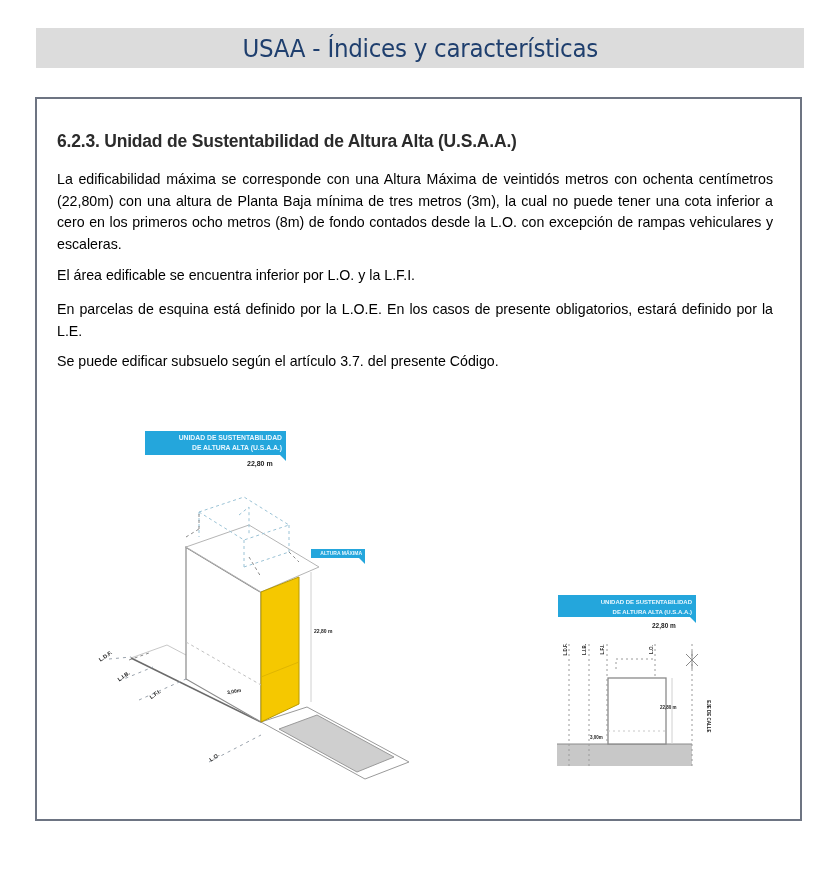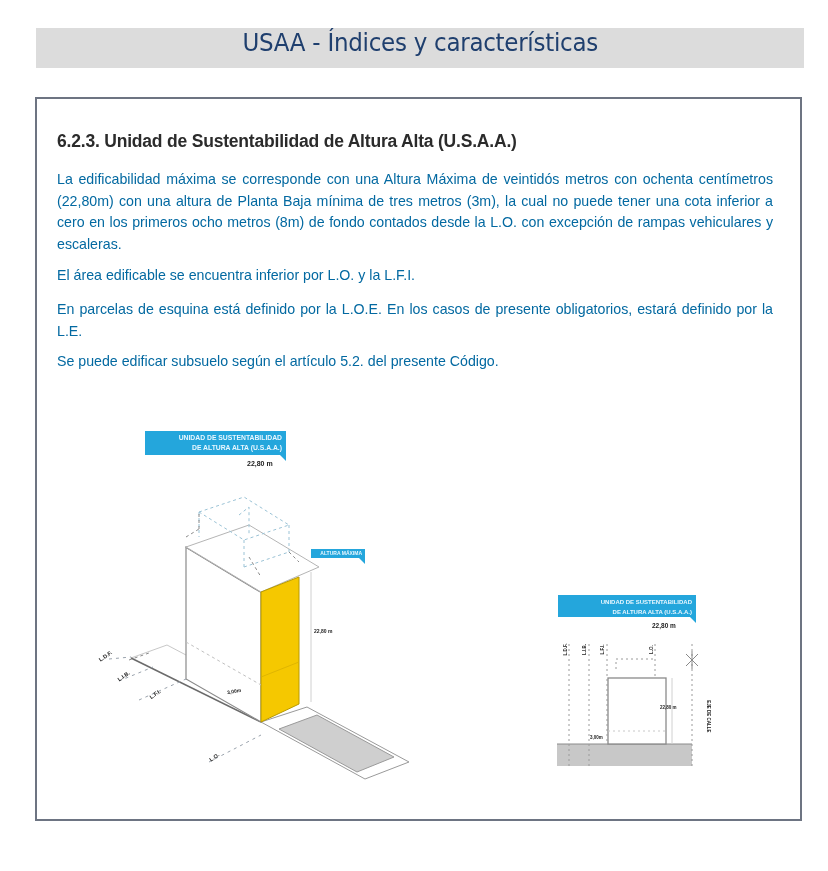--- a/index.html
+++ b/index.html
@@ -2,37 +2,37 @@
 <html><head>
   <meta charset="utf-8">
   <style>
     html, body { margin: 0; padding: 0; }
     body {
       width: 828px; height: 871px; background: #ffffff; position: relative; overflow: hidden;
       font-family: "DejaVu Sans", sans-serif; color: #4a4a4a;
     }
     .title-bar {
       position: absolute; left: 36px; top: 28px; width: 768px; height: 40px;
-      background: #dcdcdc; display: flex; justify-content: center;
+      background: #dcdcdc; display: flex; align-items: center; justify-content: center;
     }
     .title-bar span {
       font-family: "DejaVu Sans", sans-serif; font-size: 25px; color: #1f3f6e; letter-spacing: -0.3px;
       transform: scaleX(0.92); display: inline-block;
     }
     .doc-frame {
       position: absolute; left: 35px; top: 97px; width: 767px; height: 724px;
       border: 2px solid #6d7482; box-sizing: border-box; background: #ffffff;
     }
     .section-heading {
       position: absolute; left: 20px; top: 32px; font-family: "Liberation Sans", sans-serif;
       font-size: 17.5px; font-weight: bold; color: #2b2b2b; letter-spacing: -0.2px;
     }
     .para {
       position: absolute; left: 20px; width: 716px; font-family: "Liberation Sans", sans-serif;
-      font-size: 14.2px; line-height: 21.6px; color: #0369a1; text-align: justify;
+      font-size: 14.2px; line-height: 21.6px; color: #000000; text-align: justify;
     }
     #p1 { top: 70px; }
     #p2 { top: 166px; }
     #p3 { top: 200px; }
     #p4 { top: 252px; }
     .diagram { position: absolute; }
     #iso { left: 52px; top: 318px; width: 340px; height: 380px; }
     #elev { left: 515px; top: 490px; width: 190px; height: 190px; }
     .tag {
       position: absolute; background: #24a6dc; color: #e8f7ff; font-family: "Liberation Sans", sans-serif;
@@ -51,21 +51,21 @@
 
 <div class="title-bar">
   <span>USAA - Índices y características</span>
 </div>
 
 <div class="doc-frame">
   <div class="section-heading">6.2.3. Unidad de Sustentabilidad de Altura Alta (U.S.A.A.)</div>
   <div class="para" id="p1">La edificabilidad máxima se corresponde con una Altura Máxima de veintidós metros con ochenta centímetros (22,80m) con una altura de Planta Baja mínima de tres metros (3m), la cual no puede tener una cota inferior a cero en los primeros ocho metros (8m) de fondo contados desde la L.O. con excepción de rampas vehiculares y escaleras.</div>
   <div class="para" id="p2">El área edificable se encuentra inferior por L.O. y la L.F.I.</div>
   <div class="para" id="p3">En parcelas de esquina está definido por la L.O.E. En los casos de presente obligatorios, estará definido por la L.E.</div>
-  <div class="para" id="p4">Se puede edificar subsuelo según el artículo 5.2. del presente Código.</div>
+  <div class="para" id="p4">Se puede edificar subsuelo según el artículo 3.7. del presente Código.</div>
 
   <div class="diagram" id="iso">
     <svg width="340" height="380" viewBox="0 0 340 380">
 
       <polygon points="172,305 218,290 320,345 276,362" fill="#ffffff" stroke="#9a9a9a" stroke-width="1"></polygon>
       <polygon points="190,312 228,298 305,340 268,355" fill="#cfcfcf" stroke="#9a9a9a" stroke-width="1"></polygon>
 
       <polyline points="42,241 78,228 97,238" fill="none" stroke="#c8c8c8" stroke-width="1"></polyline>
       <line x1="42" y1="241" x2="172" y2="305" stroke="#6b6b6b" stroke-width="1.6"></line>
 

